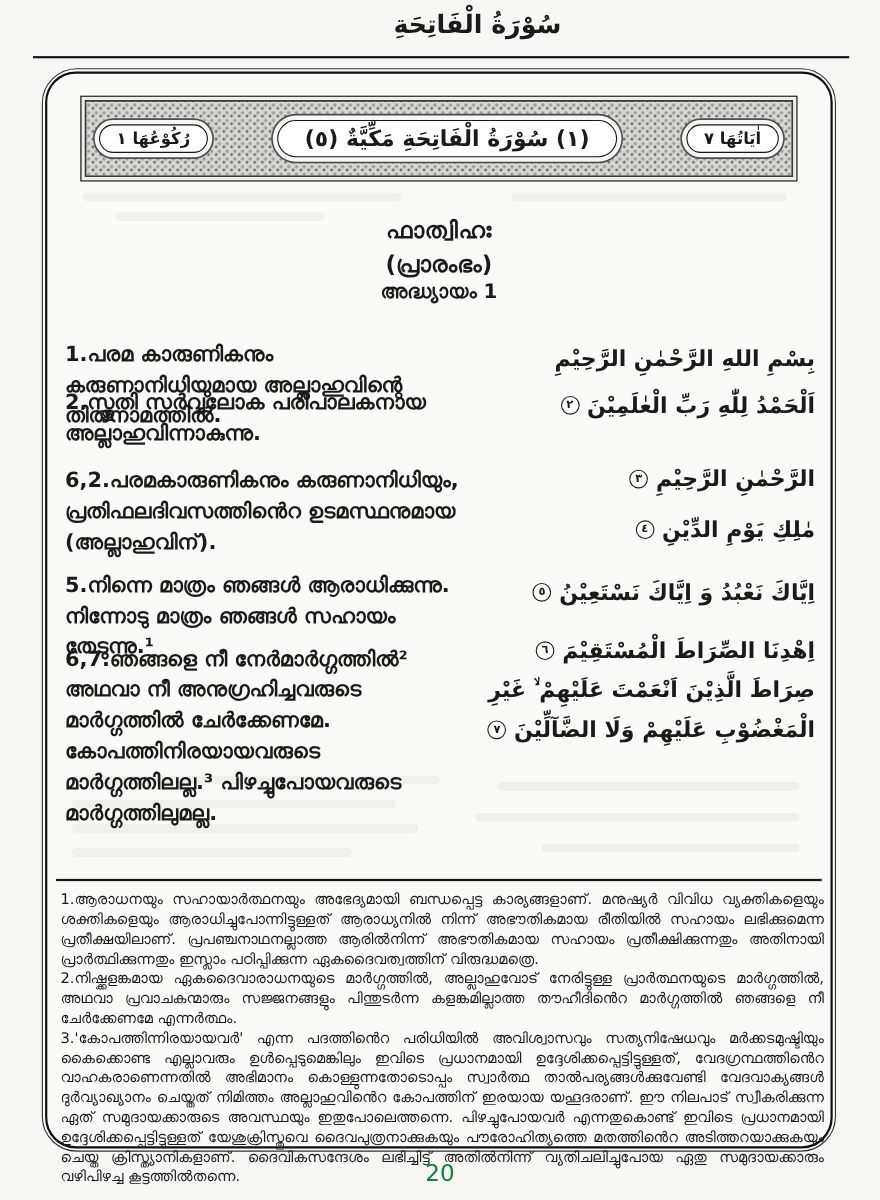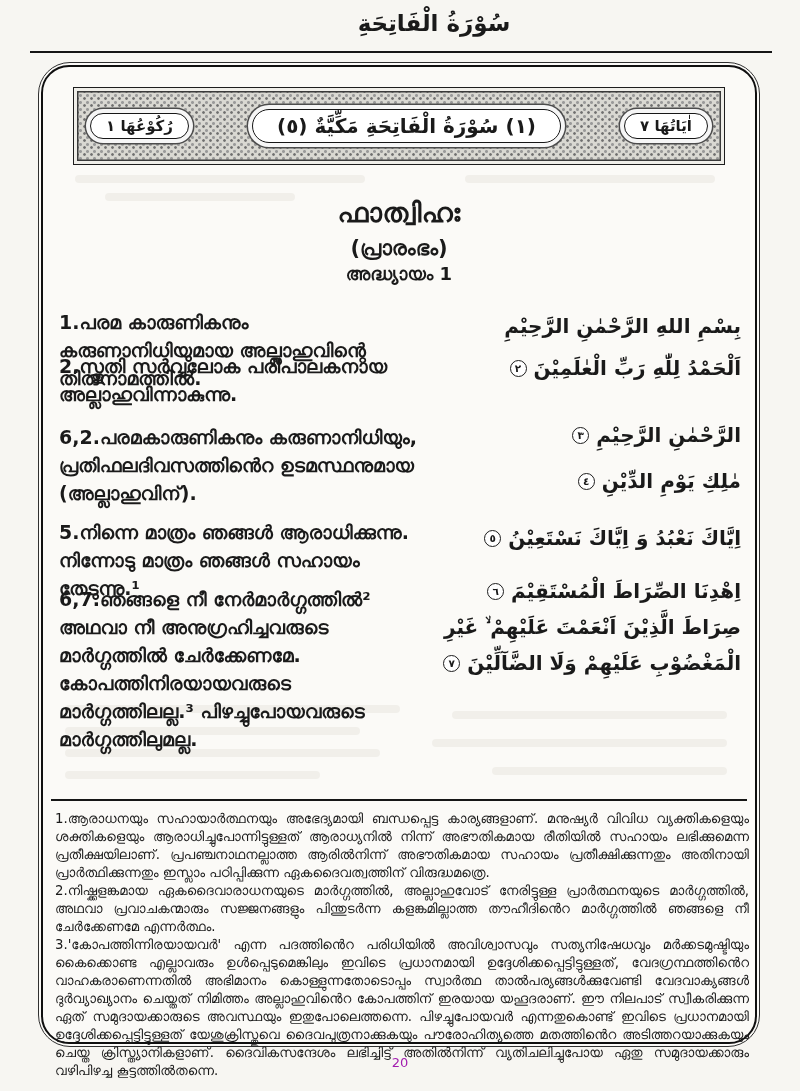--- a/index.html
+++ b/index.html
@@ -48,21 +48,21 @@
   }
   .cartouche {
     background:#ffffff; border:1.4px solid #171717; border-radius:40px;
     box-shadow: 0 0 0 4px rgba(255,255,255,.95), 0 0 0 5.5px #4c4c4c;
     direction:rtl; white-space:nowrap; text-align:center;
   }
   .cartouche.small { font-size:15px; font-weight:bold; padding:3px 15px; }
   .cartouche.big   { font-size:20px; font-weight:bold; padding:4px 24px; }
   
   .heading { position:absolute; top:134px; left:0; width:100%; text-align:center; }
-  .heading .t1 { font-size:27px; font-weight:bold; letter-spacing:.5px; }
+  .heading .t1 { font-size:21px; font-weight:bold; letter-spacing:.5px; }
   .heading .t2 { font-size:21px; font-weight:bold; margin-top:7px; }
   .heading .t3 { font-size:18px; font-weight:bold; margin-top:3px; }
   
   .vrow { position:absolute; left:20px; right:16px; }
   .mal {
     position:absolute; left:0; top:0; width:362px;
     font-size:19px; font-weight:bold; line-height:28px;
     text-align:left;
   }
   .arb { position:absolute; right:2px; top:0; width:320px; direction:rtl; }
@@ -87,21 +87,21 @@
   }
   .footnotes p { margin:0; }
   
   .ghost {
     position:absolute; height:8px; background:#e9e7e0;
     border-radius:4px; opacity:.55; filter:blur(.6px);
   }
   
   .page-number {
     position:absolute; top:1055px; left:0; width:100%;
-    text-align:center; font-size:13px; color:#a21caf;
+    text-align:center; font-size:21px; color:#15803d;
   }
 </style>
 </head>
 <body>
 
 <div class="top-title">سُوْرَةُ الْفَاتِحَةِ</div>
 <div class="top-rule"></div>
 
 <div class="frame">
   <div class="frame-inner"></div>

